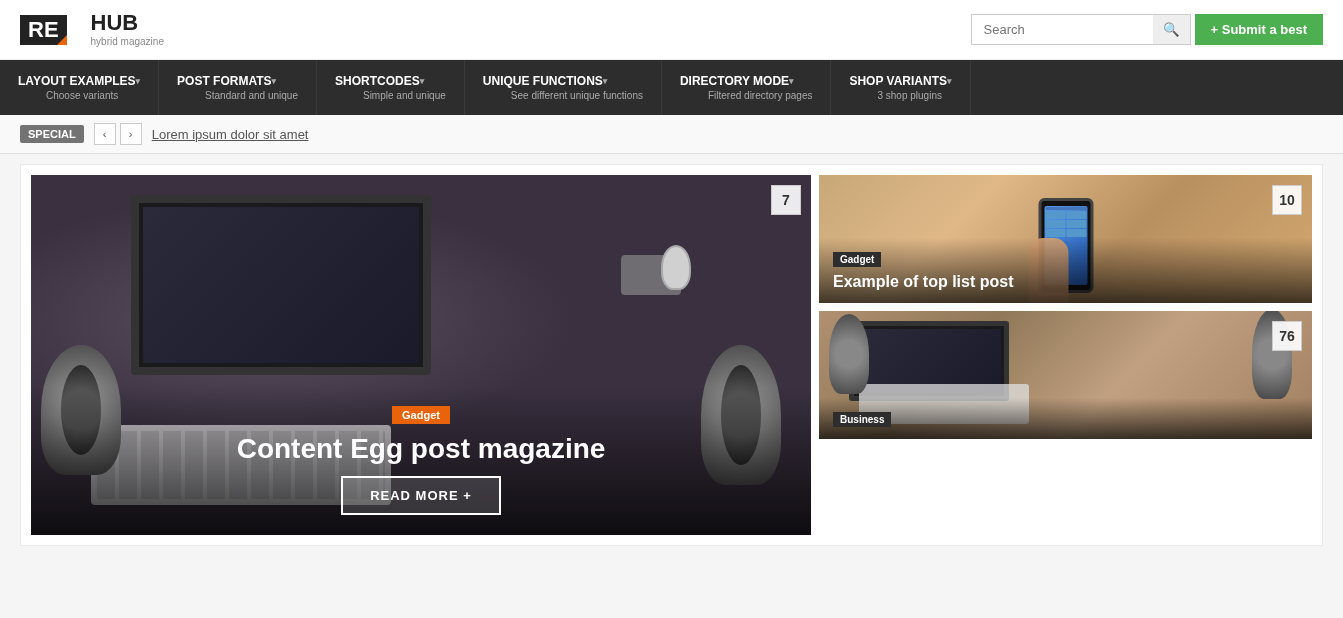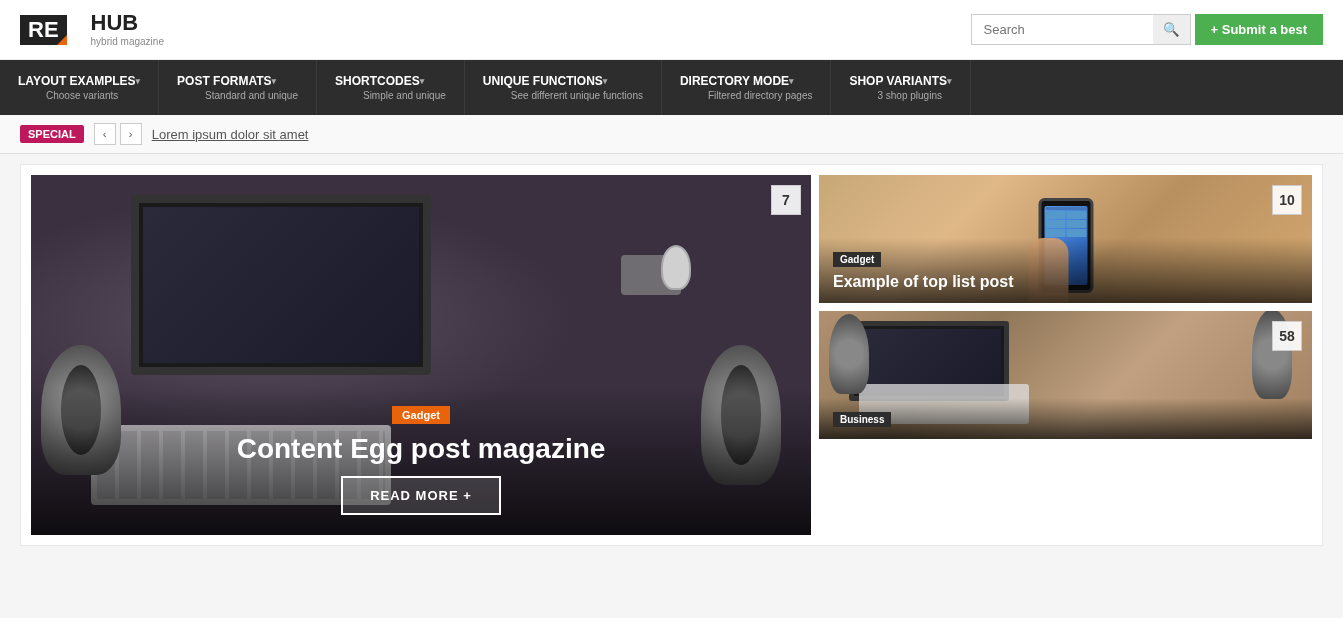--- a/index.html
+++ b/index.html
@@ -140,21 +140,21 @@
     
     .ticker-bar {
       background: #f9f9f9;
       border-bottom: 1px solid #e0e0e0;
       padding: 8px 20px;
       display: flex;
       align-items: center;
       gap: 10px;
     }
     .special-badge {
-      background: #be185d;
+      background: #737373;
       color: #fff;
       font-size: 11px;
       font-weight: bold;
       padding: 3px 8px;
       border-radius: 2px;
     }
     .ticker-nav {
       display: flex;
       gap: 4px;
     }
@@ -557,21 +557,21 @@
 
           <div style="position:absolute;inset:0;background:linear-gradient(135deg,#b09070 0%,#907858 30%,#c0a080 60%,#a08060 100%);">
           </div>
           <div style="position:absolute;top:10px;left:30px;width:160px;height:80px;background:#1a1a1a;border:5px solid #333;border-radius:3px;">
             <div style="position:absolute;inset:3px;background:linear-gradient(135deg,#2a2a3a,#1a1a2a);"></div>
           </div>
           <div style="position:absolute;bottom:15px;left:40px;width:170px;height:40px;background:#e0e0e0;border-radius:3px;opacity:0.75;"></div>
           <div style="position:absolute;bottom:45px;left:10px;width:40px;height:80px;background:radial-gradient(circle,#888 30%,#444 100%);border-radius:50% 50% 30% 30%;"></div>
           <div style="position:absolute;bottom:40px;right:20px;width:40px;height:90px;background:radial-gradient(circle,#888 30%,#444 100%);border-radius:50% 50% 30% 30%;"></div>
         </div>
-        <div class="count-badge">58</div>
+        <div class="count-badge">76</div>
         <div class="card-overlay">
           <span class="card-business-badge">Business</span>
         </div>
       </div>
 
     </div>
   </div>
 </div>
 
 </body></html>

